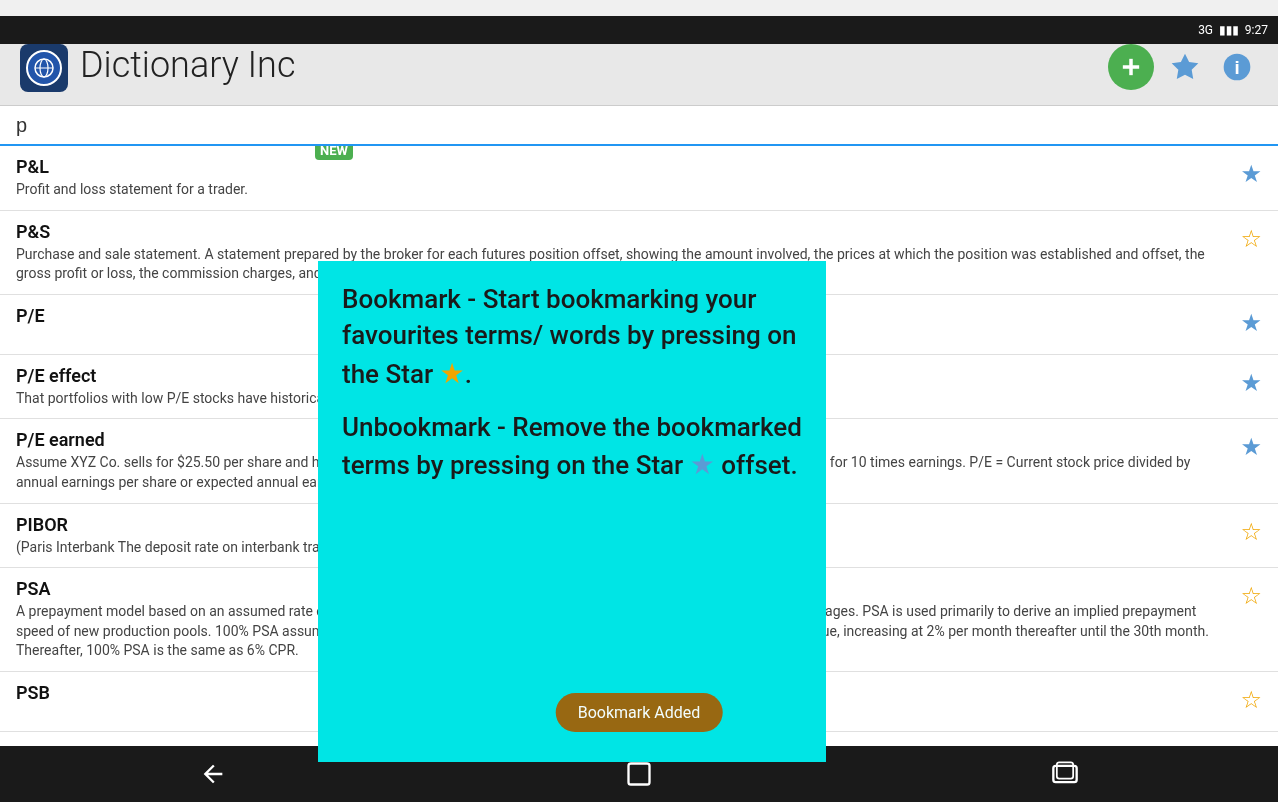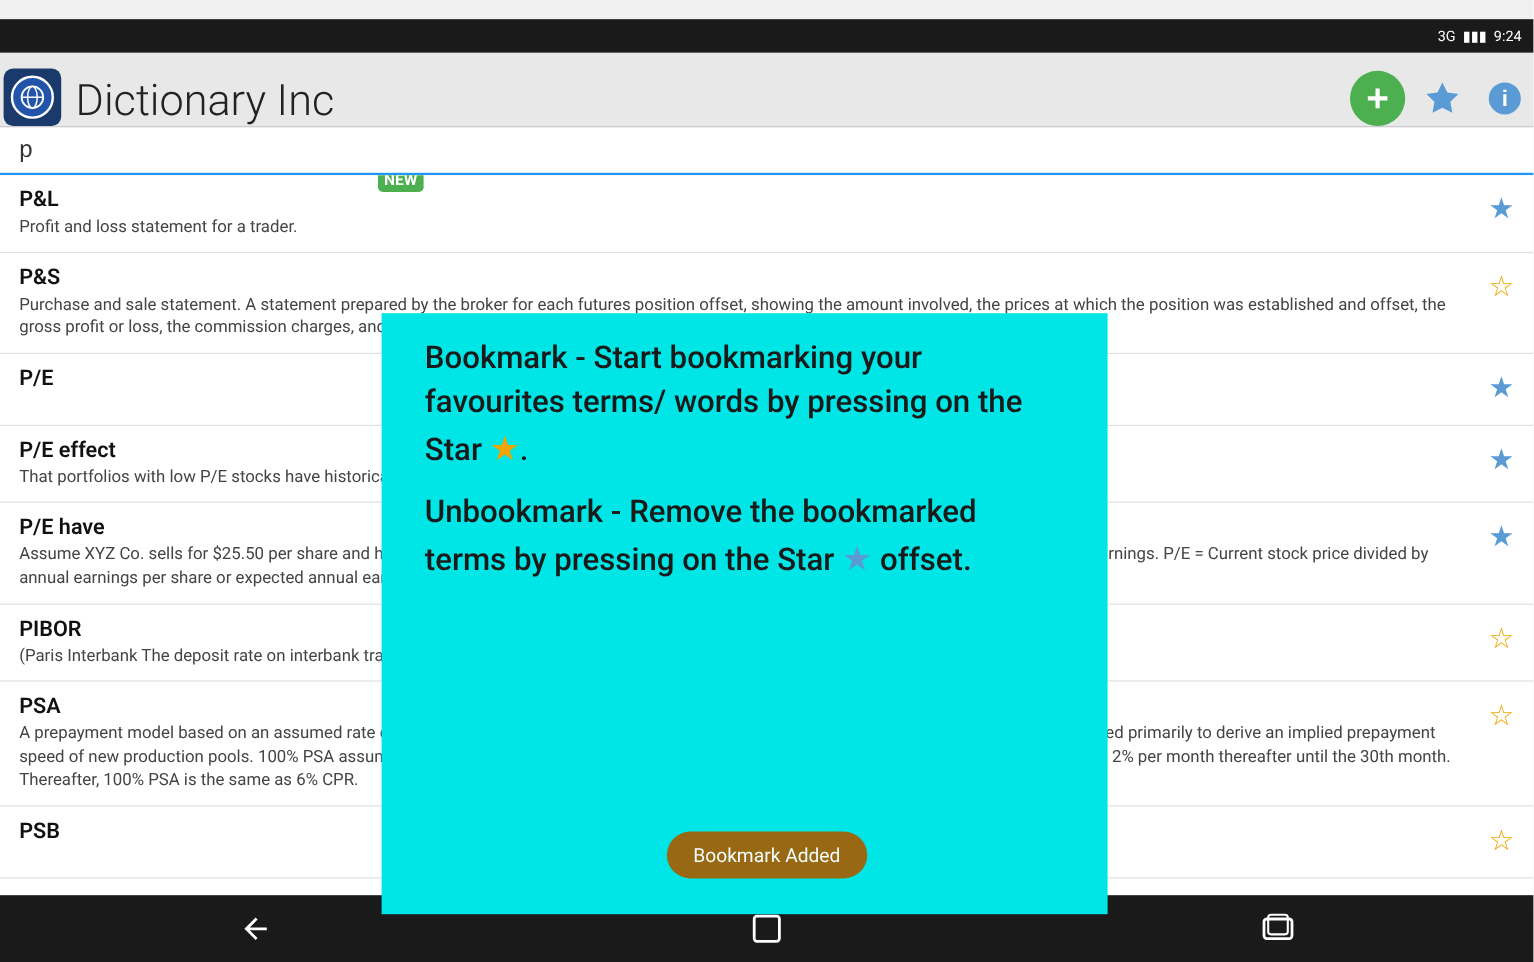--- a/index.html
+++ b/index.html
@@ -29,22 +29,22 @@
       font-size: 12px;
     }
 
     
     #header {
       width: 100%;
       height: 62px;
       background: #e8e8e8;
       border-bottom: 1px solid #ccc;
       display: flex;
-      align-items: flex-end;
-      padding: 0 3px;
+      align-items: flex-start;
+      padding: 0 20px;
       gap: 12px;
       position: relative;
     }
     #app-icon {
       width: 48px;
       height: 48px;
       background: #1a3a6b;
       border-radius: 8px;
       display: flex;
       align-items: center;
@@ -205,23 +205,23 @@
       text-align: center;
       text-transform: uppercase;
       line-height: 1.2;
       padding: 0 10px;
     }
 
     #tutorial-body {
       position: absolute;
       top: 115px;
       left: 318px;
-      width: 605px;
+      width: 508px;
       background: #00e5e5;
-      padding: 20px 36px;
+      padding: 20px 24px;
       z-index: 15;
       height: calc(100% - 115px);
     }
     .tutorial-text {
       font-size: 26px;
       font-weight: 500;
       color: #1a1a1a;
       line-height: 1.4;
       margin-bottom: 16px;
     }
@@ -272,21 +272,21 @@
       height: 28px;
       fill: #fff;
     }
   </style>
 </head>
 <body>
 
 <div id="status-bar">
   <span class="status-item">3G</span>
   <span class="status-item">▮▮▮</span>
-  <span class="status-item">9:24</span>
+  <span class="status-item">9:27</span>
 </div>
 
 <div id="header">
   <div id="app-icon">
     <div id="app-icon-inner">
       <svg viewBox="0 0 24 24" fill="white">
         <circle cx="12" cy="12" r="9" stroke="white" stroke-width="1.5" fill="none"></circle>
         <ellipse cx="12" cy="12" rx="4" ry="9" stroke="white" stroke-width="1.2" fill="none"></ellipse>
         <line x1="3" y1="12" x2="21" y2="12" stroke="white" stroke-width="1.2"></line>
       </svg>
@@ -343,21 +343,21 @@
       </div>
       <div class="dict-entry">
         <div class="dict-entry-content">
           <div class="dict-term">P/E effect</div>
           <div class="dict-def">That portfolios with low P/E stocks have historically performed better than high P/E stocks.</div>
         </div>
         <button class="star-btn"><span class="star-filled">★</span></button>
       </div>
       <div class="dict-entry">
         <div class="dict-entry-content">
-          <div class="dict-term">P/E have</div>
+          <div class="dict-term">P/E earned</div>
           <div class="dict-def">Assume XYZ Co. sells for $25.50 per share and has earned $2.55 per share this year; $25.00 / $2.55 = 10 times, i.e. XYZ stock sells for 10 times earnings. P/E = Current stock price divided by annual earnings per share or expected annual earnings per share of issuing firm.</div>
         </div>
         <button class="star-btn"><span class="star-filled">★</span></button>
       </div>
       <div class="dict-entry">
         <div class="dict-entry-content">
           <div class="dict-term">PIBOR</div>
           <div class="dict-def">(Paris Interbank The deposit rate on interbank transactions in the French Eurocurrency market.</div>
         </div>
         <button class="star-btn"><span class="star-empty">☆</span></button>

